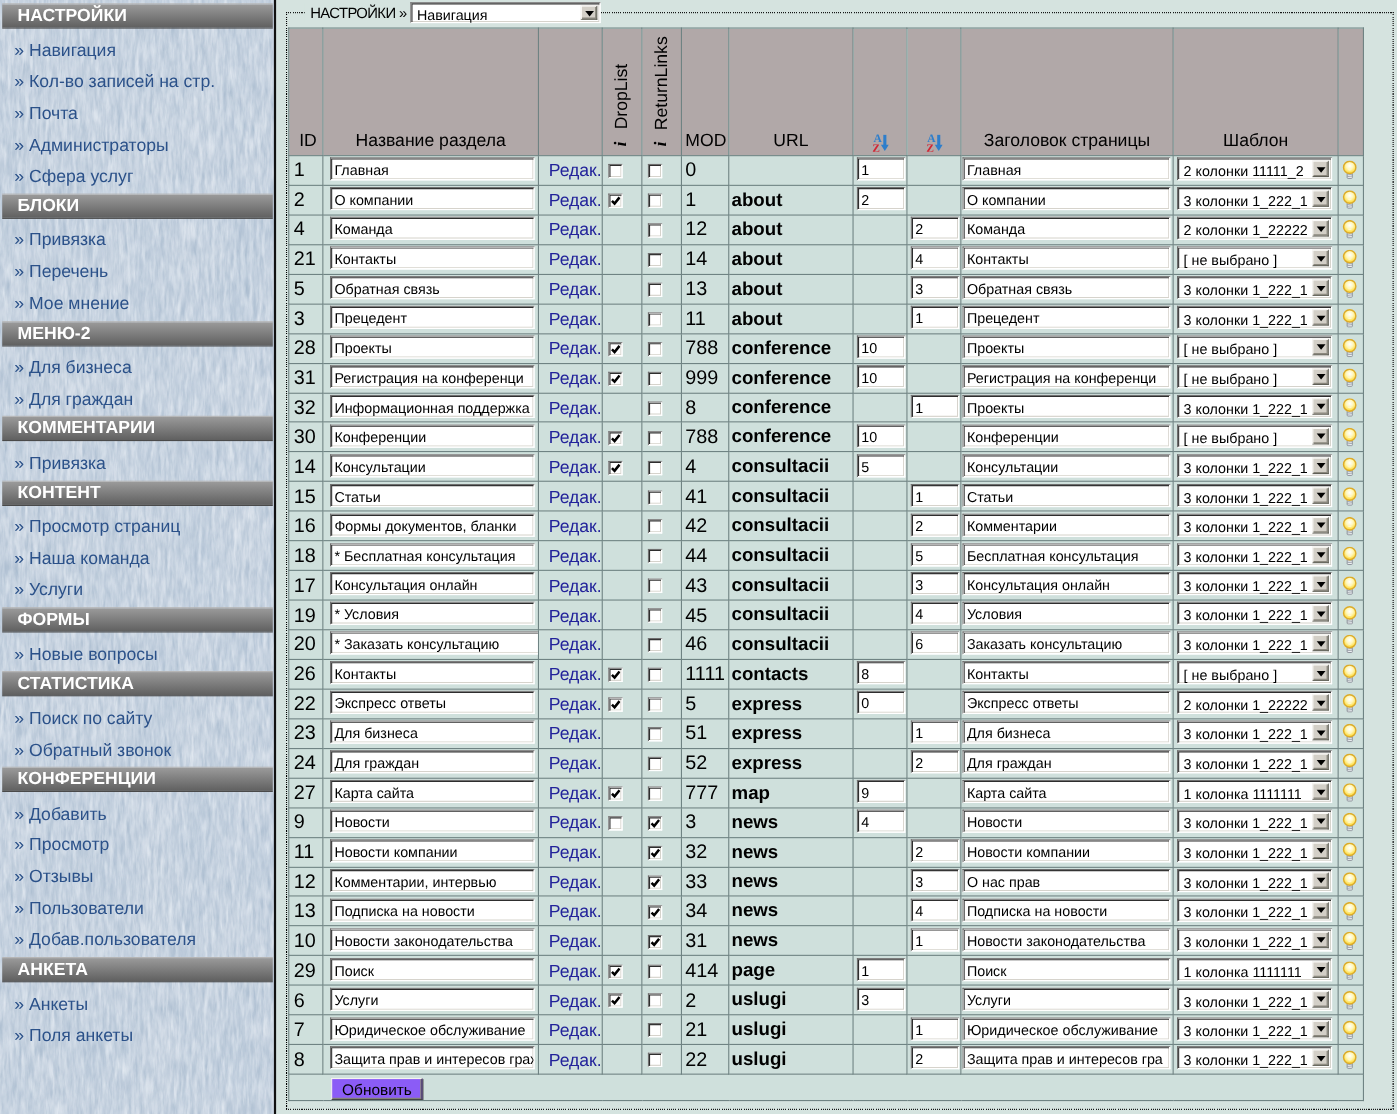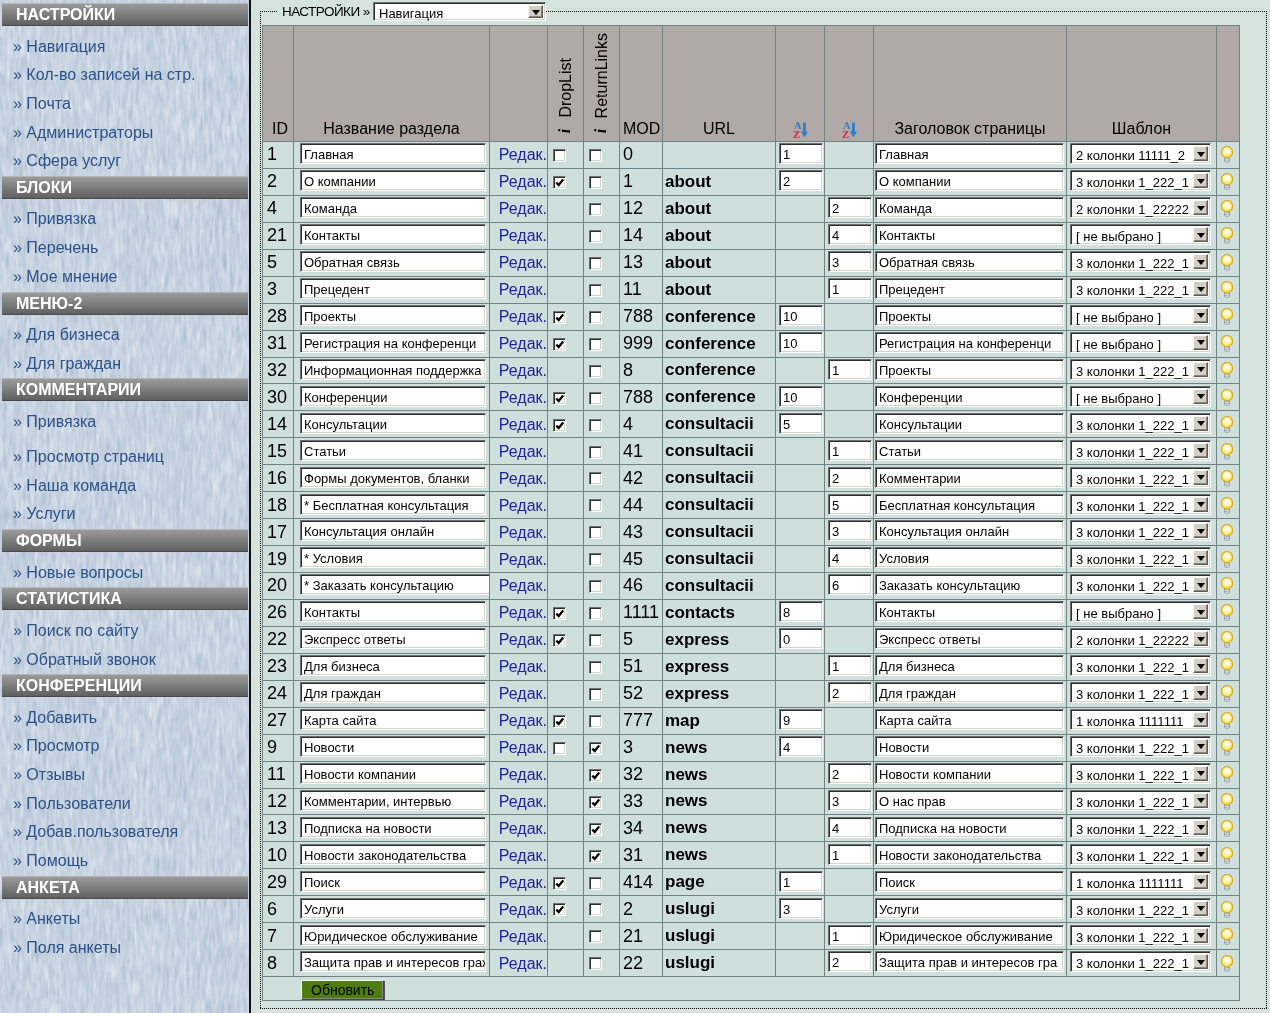--- a/index.html
+++ b/index.html
@@ -40,21 +40,21 @@
   box-shadow:inset 1px 1px 0 #2e2e2e, inset -1px -1px 0 #d6d3cc;
   font-size:13px; line-height:17px; color:#000; white-space:nowrap; text-align:left; }
 .selt { position:absolute; left:5px; top:3px; right:20px; overflow:hidden; }
 .selb { position:absolute; right:2px; top:2px; width:15px; height:15px; background:#d3cfc7;
   border:1px solid; border-color:#fbfaf8 #5f5f56 #5f5f56 #fbfaf8; box-shadow:inset -1px -1px 0 #8b887e; }
 .tri { position:absolute; left:2.5px; top:4.5px; width:0; height:0;
   border:4px solid transparent; border-top:5px solid #000; border-bottom:none; }
 .cb { display:inline-block; vertical-align:middle; width:13px; height:13px; background:#fff;
   border:1px solid; border-color:#6f6f6f #ffffff #ffffff #6f6f6f;
   box-shadow:inset 1px 1px 0 #2e2e2e, inset -1px -1px 0 #d6d3cc; }
-.pushbtn { display:inline-block; height:20px; background:#4d7c0f; color:#000; font-size:14px; line-height:18px;
+.pushbtn { display:inline-block; height:20px; background:#8b5cf6; color:#000; font-size:14px; line-height:18px;
   padding:0 9px; border:1px solid; border-color:#f6f4f0 #454545 #454545 #f6f4f0;
   box-shadow:inset -1px -1px 0 #8b887e, 1px 1px 0 #555555; }
 .lnk { color:#22229a; font-size:16px; }
 .inp,.sel { position:relative; top:-1.5px; }
 #topsel .sel { height:19px; top:0; }
 #topsel .selb { width:15px; height:13px; top:2px; }
 #topsel .tri { left:2.5px; top:3.5px; }
 #topsel .selt { top:2px; }
 
 
@@ -127,20 +127,21 @@
       </div>
 <div class="bar">МЕНЮ-2</div>
 <div class="sect">
         <div class="mlink"><span class="gg">»</span> Для бизнеса</div>
         <div class="mlink"><span class="gg">»</span> Для граждан</div>
       </div>
 <div class="bar">КОММЕНТАРИИ</div>
 <div class="sect">
         <div class="mlink"><span class="gg">»</span> Привязка</div>
       </div>
+<div class="bar">КОНТЕНТ</div>
 <div class="sect">
         <div class="mlink"><span class="gg">»</span> Просмотр страниц</div>
         <div class="mlink"><span class="gg">»</span> Наша команда</div>
         <div class="mlink"><span class="gg">»</span> Услуги</div>
       </div>
 <div class="bar">ФОРМЫ</div>
 <div class="sect">
         <div class="mlink"><span class="gg">»</span> Новые вопросы</div>
       </div>
 <div class="bar">СТАТИСТИКА</div>
@@ -148,21 +149,20 @@
         <div class="mlink"><span class="gg">»</span> Поиск по сайту</div>
         <div class="mlink"><span class="gg">»</span> Обратный звонок</div>
       </div>
 <div class="bar">КОНФЕРЕНЦИИ</div>
 <div class="sect">
         <div class="mlink"><span class="gg">»</span> Добавить</div>
         <div class="mlink"><span class="gg">»</span> Просмотр</div>
         <div class="mlink"><span class="gg">»</span> Отзывы</div>
         <div class="mlink"><span class="gg">»</span> Пользователи</div>
         <div class="mlink"><span class="gg">»</span> Добав.пользователя</div>
-        <div class="mlink"><span class="gg">»</span> Помощь</div>
       </div>
 <div class="bar">АНКЕТА</div>
 <div class="sect">
         <div class="mlink"><span class="gg">»</span> Анкеты</div>
         <div class="mlink"><span class="gg">»</span> Поля анкеты</div>
       </div>
 </div>
 </div>
 <div id="divider"></div>
 

